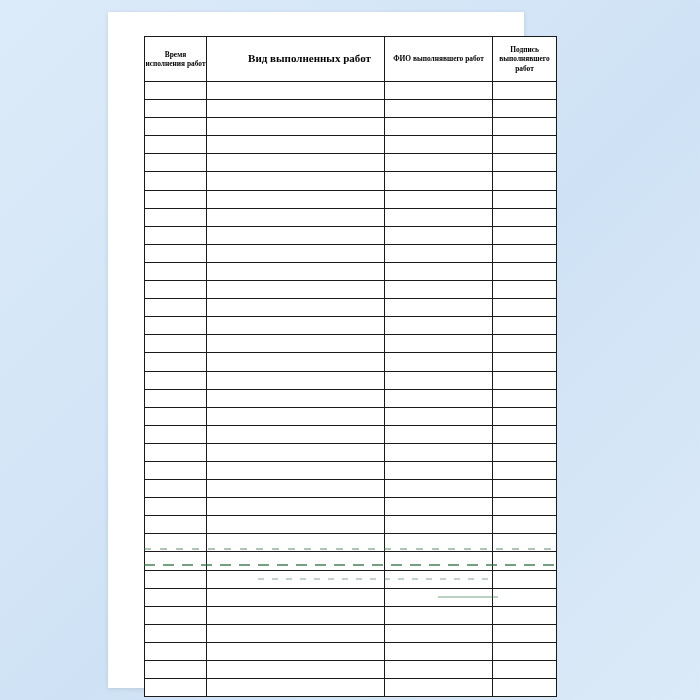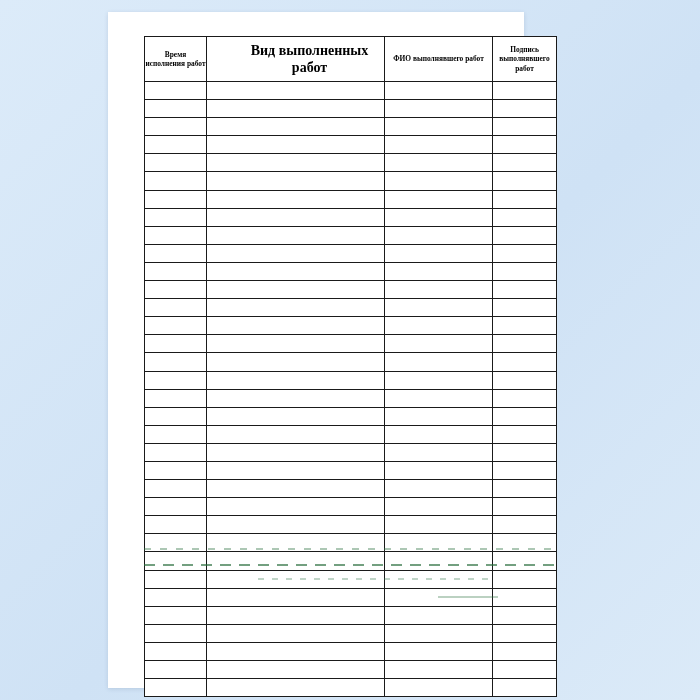--- a/index.html
+++ b/index.html
@@ -49,21 +49,21 @@
     font-weight: bold;
     font-size: 7.4px;
     line-height: 1.25;
     text-align: center;
     vertical-align: middle;
     padding: 3px 2px;
     height: 44px;
     color: #000;
   }
   thead th.wide-head {
-    font-size: 14px;
+    font-size: 11px;
     padding-left: 28px;
   }
   tbody td {
     height: 17.1px;
   }
   col.c1 { width: 62px; }
   col.c2 { width: 178px; }
   col.c3 { width: 108px; }
   col.c4 { width: 64px; }
 

